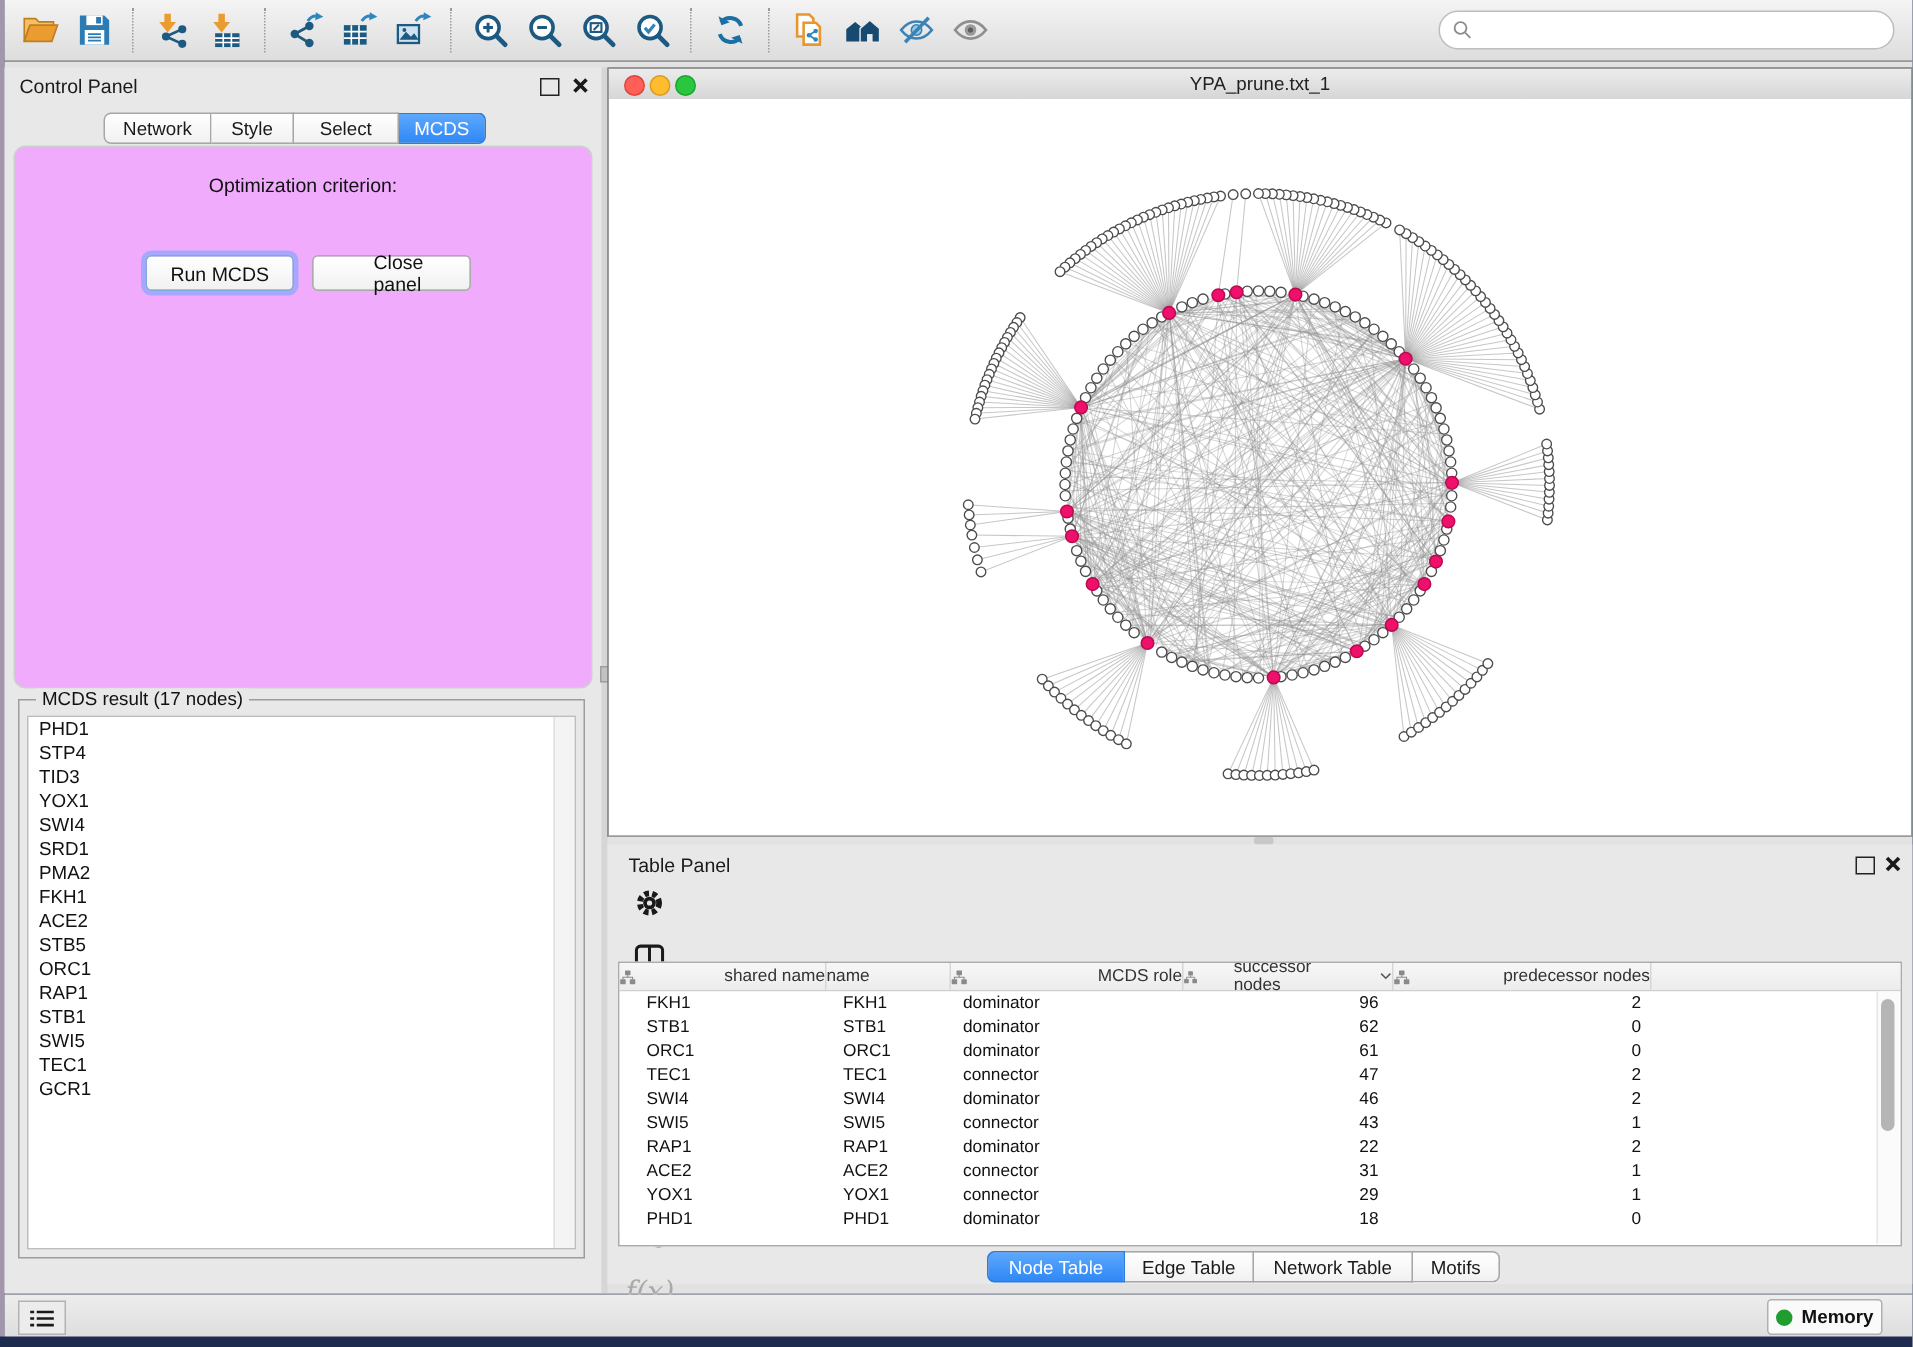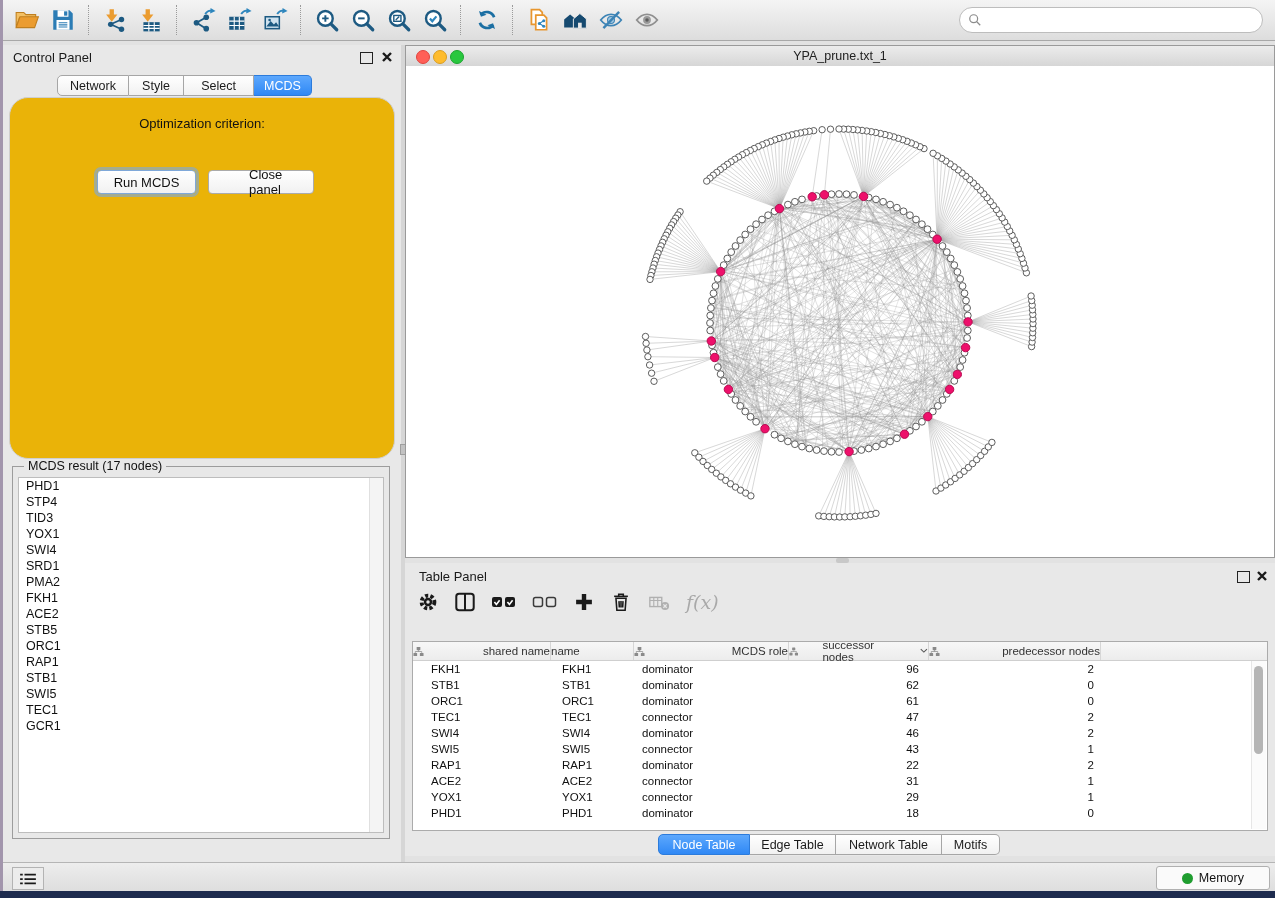--- a/index.html
+++ b/index.html
@@ -32,21 +32,21 @@
   .panel-title{position:absolute;left:10px;top:5px;font-size:13px;color:#1a1a1a;}
   .float-ic{position:absolute;top:7px;width:11px;height:10px;border:1.4px solid #222;background:transparent;}
   .close-ic{position:absolute;top:5px;width:14px;height:14px;}
   .close-ic svg{width:14px;height:14px;}
   .seg{display:flex;position:absolute;}
   .seg .tab{height:21px;line-height:21px;text-align:center;font-size:12.5px;color:#1a1a1a;
     background:linear-gradient(#ffffff,#f1f1f1);border:1px solid #a6a6a6;border-left:none;box-sizing:border-box;}
   .seg .tab:first-child{border-left:1px solid #a6a6a6;border-radius:5px 0 0 5px;}
   .seg .tab:last-child{border-radius:0 5px 5px 0;}
   .seg .tab.active{background:linear-gradient(#5da8fd,#2f88f5);color:#fff;border-color:#2c7bdb;}
-  #mcds-pane{left:6px;top:52px;width:384px;height:360px;background:#eab308;border:1px solid #cfcfcf;border-radius:19px;}
+  #mcds-pane{left:6px;top:52px;width:384px;height:360px;background:#f0abfc;border:1px solid #cfcfcf;border-radius:8px;}
   #criterion-label{position:absolute;left:0;right:0;top:18px;text-align:center;font-size:13px;color:#111;}
   #criterion-select{position:absolute;left:36px;top:36px;width:312px;height:23px;background:#fff;
     border:1px solid #b3b3b3;border-radius:4px;display:flex;align-items:center;}
   #criterion-value{flex:1;font-size:12.5px;color:#111;padding-left:9px;white-space:nowrap;overflow:hidden;}
   #criterion-stepper{width:20px;height:23px;border-radius:0 4px 4px 0;background:linear-gradient(#6fb1fc,#3584e4);
     display:flex;flex-direction:column;align-items:center;justify-content:center;gap:1px;}
   #criterion-stepper svg{width:8px;height:5px;}
   .btn{position:absolute;height:24px;background:linear-gradient(#ffffff,#f1f1f1);border:1px solid #ababab;
     border-radius:4px;font-size:13px;color:#111;display:flex;align-items:center;justify-content:center;box-sizing:border-box;}
   #run-btn{left:87px;top:72px;width:99px;box-shadow:0 0 0 3px rgba(106,166,255,.55);border-color:#7fa8d9;}
@@ -62,41 +62,41 @@
   
   #network-window{left:405px;top:45px;width:870px;height:513px;border:1px solid #9a9a9a;box-sizing:border-box;background:#14532d;}
   #net-titlebar{position:absolute;left:0;top:0;right:0;height:20px;background:linear-gradient(#ececec,#d6d6d6);
     border-bottom:1px solid #aaa;}
   .tl{position:absolute;top:4px;width:12px;height:12px;border-radius:50%;}
   #net-title{position:absolute;left:0;right:0;top:3px;text-align:center;font-size:12.5px;color:#222;}
   #net-canvas{position:absolute;left:0;top:20px;right:0;bottom:0;background:#fff;}
   #h-handle{left:836px;top:558px;width:13px;height:5px;background:#c8c8c8;border-radius:2px;}
   
   #table-panel{left:405px;top:563px;width:870px;height:293px;background:#e8e8e8;}
-  #tp-toolbar{position:absolute;left:12px;top:17px;height:44px;display:flex;align-items:center;gap:15px;}
+  #tp-toolbar{position:absolute;left:12px;top:28px;height:44px;display:flex;align-items:center;gap:15px;flex-direction:column;}
   .tp-ic{display:flex;align-items:center;justify-content:center;}
   .tp-ic svg{height:22px;}
   .fx{font-family:"DejaVu Serif",serif;font-style:italic;font-size:19px;color:#a9a9a9;}
   #table-box{position:absolute;left:7px;top:78px;width:856px;height:190px;background:#fff;border:1px solid #ababab;box-sizing:border-box;overflow:hidden;}
   #tbl-header{display:flex;background:linear-gradient(#f7f7f7,#ececec);border-bottom:1px solid #cfcfcf;height:18px;}
   .th{display:flex;align-items:center;justify-content:space-between;gap:5px;border-right:1px solid #d6d6d6;
     font-size:11.5px;color:#333;box-sizing:border-box;height:18px;}
   .tr{display:flex;height:16px;background:#fff;}
   .td{font-size:11.5px;color:#111;line-height:16px;white-space:nowrap;overflow:hidden;box-sizing:border-box;}
   .c0{width:138px;} .c1{width:83px;} .c2{width:155px;} .c3{width:140px;gap:24px;} .c4{width:172px;}
   .td.c0{padding-left:18px;} .td.c1{padding-left:11px;} .td.c2{padding-left:8px;}
   .td.c3{text-align:right;padding-right:10px;} .td.c4{text-align:right;padding-right:7px;}
   #tbl-scroll{position:absolute;top:19px;right:1px;bottom:1px;width:14px;background:#fbfbfb;border-left:1px solid #e6e6e6;}
   #tbl-thumb{position:absolute;top:5px;left:2px;width:9px;height:88px;background:#b5b5b5;border-radius:5px;}
   
   #status-bar{left:3px;top:862px;width:1272px;height:29px;background:linear-gradient(#ededed,#dedede);border-top:1px solid #b5b5b5;box-sizing:border-box;}
   #status-list-btn{position:absolute;left:9px;top:4px;width:30px;height:21px;border:1px solid #b3b3b3;background:#ececec;
     display:flex;align-items:center;justify-content:center;}
-  #memory-btn{position:absolute;right:5px;top:3px;height:22px;background:#fafafa;border:1px solid #b0b0b0;border-radius:3px;
-    display:flex;align-items:center;gap:6px;padding:0 25px;font-size:12.5px;color:#111;}
+  #memory-btn{position:absolute;right:20px;top:3px;height:22px;background:#fafafa;border:1px solid #b0b0b0;border-radius:3px;
+    display:flex;align-items:center;gap:6px;padding:0 5px;font-size:12.5px;color:#111;font-weight:bold;}
   #memory-dot{width:11px;height:11px;border-radius:50%;background:#1f9d2f;}
 </style>
 </head>
 <body>
 
 <div id="desktop-left" class="abs"></div>
 <div id="app-bg" class="abs"></div>
 
 <div id="main-toolbar" class="abs">
   <div class="tbtn">
@@ -251,21 +251,21 @@
 </div>
 
 <div id="control-panel" class="abs">
   <div class="panel-titlebar">
     <span class="panel-title">Control Panel</span>
     <span class="float-ic" style="left:357px;"></span>
     <span class="close-ic" style="left:377px;"><svg viewBox="0 0 14 14">
           <path d="M3 3 L11 11 M11 3 L3 11" stroke="#1a1a1a" stroke-width="2.4"></path>
         </svg></span>
   </div>
-  <div id="ctrl-tabs" class="seg" style="left:54px;top:30px;">
+  <div id="ctrl-tabs" class="seg" style="left:66px;top:30px;">
       <div class="tab" style="width: 72px;">Network</div>
       <div class="tab" style="width: 55px;">Style</div>
       <div class="tab" style="width: 70px;">Select</div>
       <div class="tab active" style="width: 58px;">MCDS</div>
     </div>
   <div id="mcds-pane" class="abs">
     <div id="criterion-label">Optimization criterion:</div>
     <div id="run-btn" class="btn">Run MCDS</div>
     <div id="closepanel-btn" class="btn">Close panel</div>
   </div>

